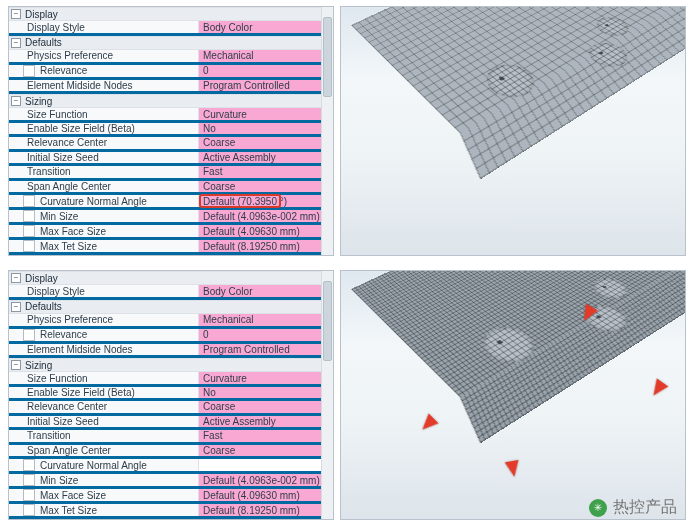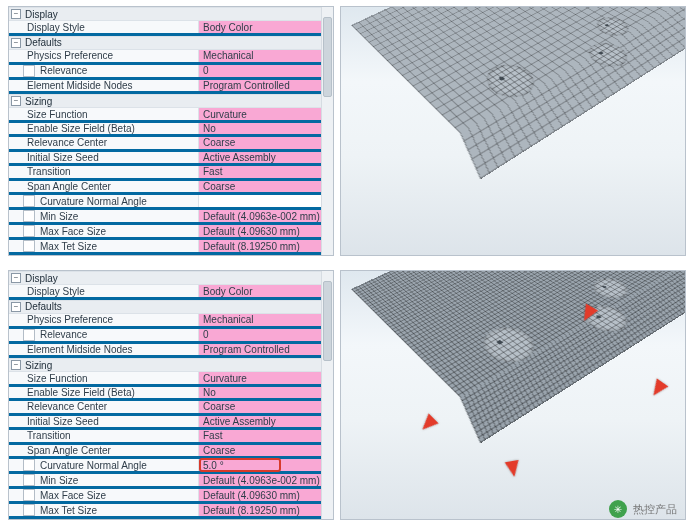--- a/index.html
+++ b/index.html
@@ -160,21 +160,21 @@
     right: 20px; bottom: 8px;
     display: flex; align-items: center; gap: 6px;
     opacity: .9;
   }
   .watermark .ico {
     width: 18px; height: 18px; border-radius: 50%;
     background: #2f9a3c;
     display: flex; align-items:center; justify-content:center;
     color:#fff; font-size:10px;
   }
-  .watermark .txt { font-size: 11px; color: #6a6a6a; }
+  .watermark .txt { font-size: 16px; color: #6a6a6a; }
 </style>
 </head>
 <body>
 
 <div class="panel-block top">
   <div class="prop-panel">
     <div class="group-hdr">
       <span class="exp">−</span>
       <span class="lbl">Display</span>
     </div>
@@ -223,20 +223,21 @@
     <div class="row">
       <div class="cell-label">Transition</div>
       <div class="cell-value">Fast</div>
     </div>
     <div class="row">
       <div class="cell-label">Span Angle Center</div>
       <div class="cell-value">Coarse</div>
     </div>
     <div class="row">
       <div class="cell-label child">Curvature Normal Angle</div>
+      <div class="cell-value highlight">Default (70.3950 °)</div>
     </div>
     <div class="row">
       <div class="cell-label child">Min Size</div>
       <div class="cell-value">Default (4.0963e-002 mm)</div>
     </div>
     <div class="row">
       <div class="cell-label child">Max Face Size</div>
       <div class="cell-value">Default (4.09630 mm)</div>
     </div>
     <div class="row">
@@ -311,21 +312,20 @@
     <div class="row">
       <div class="cell-label">Transition</div>
       <div class="cell-value">Fast</div>
     </div>
     <div class="row">
       <div class="cell-label">Span Angle Center</div>
       <div class="cell-value">Coarse</div>
     </div>
     <div class="row">
       <div class="cell-label child">Curvature Normal Angle</div>
-      <div class="cell-value highlight">5.0 °</div>
     </div>
     <div class="row">
       <div class="cell-label child">Min Size</div>
       <div class="cell-value">Default (4.0963e-002 mm)</div>
     </div>
     <div class="row">
       <div class="cell-label child">Max Face Size</div>
       <div class="cell-value">Default (4.09630 mm)</div>
     </div>
     <div class="row">

